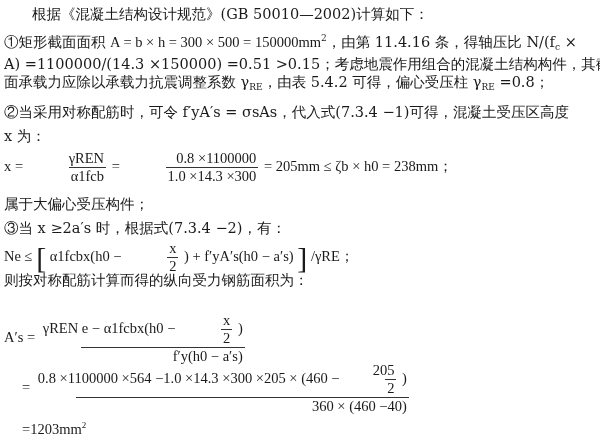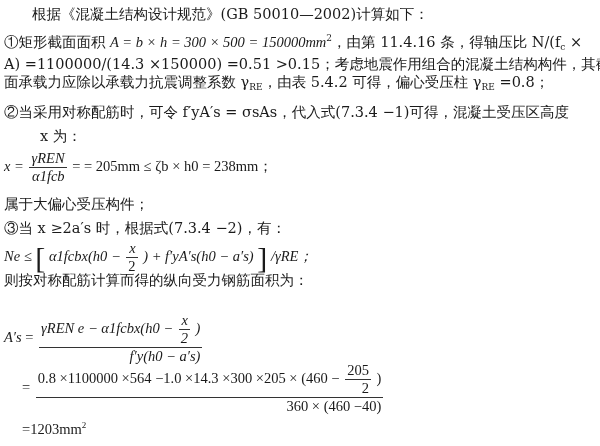--- a/index.html
+++ b/index.html
@@ -1,24 +1,24 @@
 <!DOCTYPE html>
 <html><head>
 <meta charset="utf-8">
 <style>
   html, body { margin:0; padding:0; background:#ffffff; }
   body { width:600px; height:446px; overflow:hidden; position:relative;
          font-family:"DejaVu Serif", "Liberation Serif", serif; color:#1a1a1a; font-size:14.5px; }
   .line { position:absolute; left:4px; white-space:nowrap; line-height:20px; }
-  .it { font-style:italic; font-family:"Liberation Serif", serif; }
+  .it { font-family:"Liberation Serif", serif; }
   sub, sup { font-size:9px; }
   sub { vertical-align:-3px; } sup { vertical-align:6px; }
   .frac { display:inline-block; vertical-align:middle; text-align:right; margin:0 2px; }
   .frac > span { display:block; line-height:17px; padding:0 2px; }
-  .frac > span.den { border-top:1px solid #333; }
+  .frac > span.den { border-top:1px solid #333;margin-left:40px; }
   .bigbracket { font-size:30px; vertical-align:middle; font-weight:100; }
   .eqblock { position:absolute; left:4px; white-space:nowrap; font-family:"Liberation Serif", serif; }
 </style>
 </head>
 <body>
 
 <div class="line" style="top:4px; left:32px;">
   <span>根据《混凝土结构设计规范》(GB 50010—2002)计算如下：</span>
 </div>
 
@@ -28,31 +28,35 @@
 <div class="line" style="top:54px;">
   <span>A) =1100000/(14.3 ×150000) =0.51 &gt;0.15；考虑地震作用组合的混凝土结构构件，其截</span>
 </div>
 <div class="line" style="top:72px;">
   <span>面承载力应除以承载力抗震调整系数 γ</span><sub>RE</sub><span>，由表 5.4.2 可得，偏心受压柱 γ</span><sub>RE</sub><span> =0.8；</span>
 </div>
 
 <div class="line" style="top:102px;">
   <span>②当采用对称配筋时，可令 f′yA′s = σsAs，代入式(7.3.4 −1)可得，混凝土受压区高度</span>
 </div>
-<div class="line" style="top:126px;margin-left:36px;">
+<div class="line" style="top:126px;">
   <span>x 为：</span>
 </div>
 
 <div class="eqblock" style="top:150px;">
   <span class="it">x =</span>
   <span class="frac">
     <span class="it">γREN</span>
     <span class="den it">α1fcb</span>
   </span>
   <span>=</span>
+  <span class="frac">
+    <span>0.8 ×1100000</span>
+    <span class="den">1.0 ×14.3 ×300</span>
+  </span>
   <span>= 205mm ≤ ζb × h0 = 238mm；</span>
 </div>
 
 <div class="line" style="top:194px;">
   <span>属于大偏心受压构件；</span>
 </div>
 
 <div class="line" style="top:218px;">
   <span>③当 x ≥2a′s 时，根据式(7.3.4 −2)，有：</span>
 </div>

